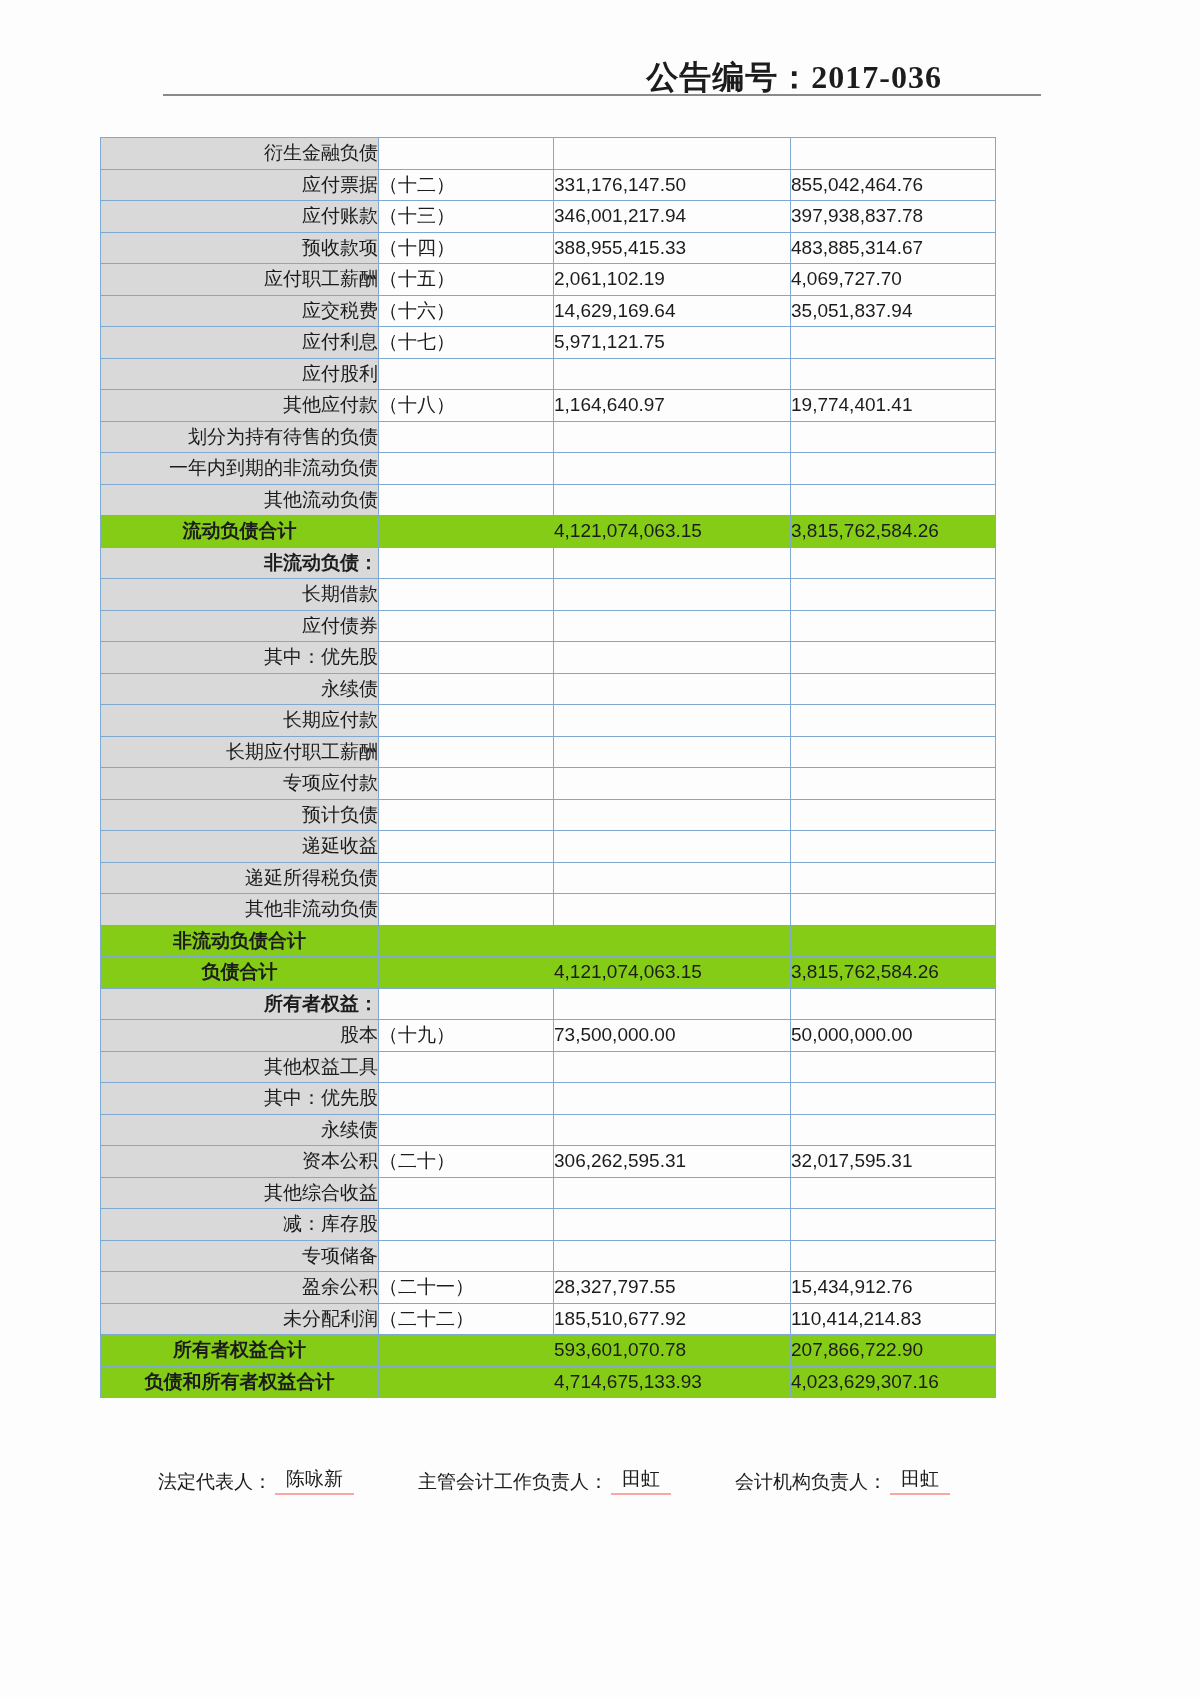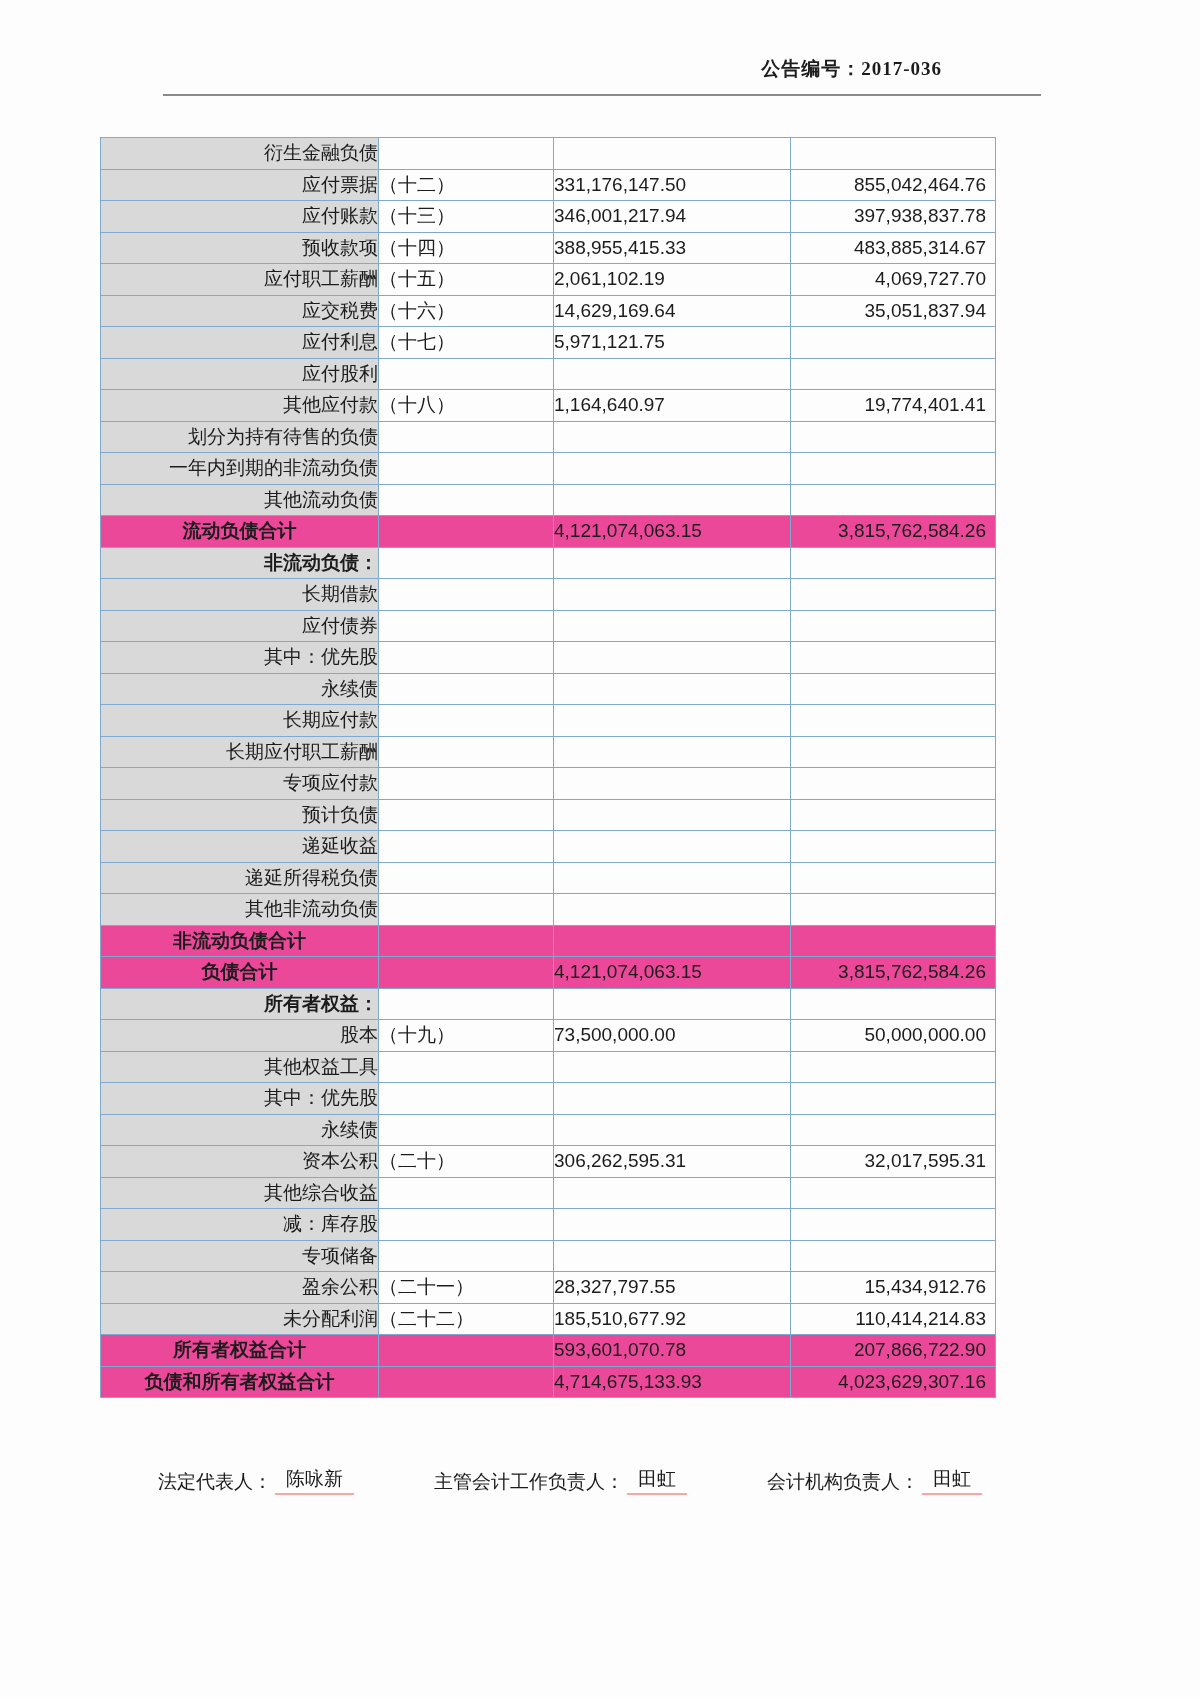--- a/index.html
+++ b/index.html
@@ -10,21 +10,21 @@
     height: 1697px;
     background: #fdfdfd;
     font-family: "Liberation Serif", "DejaVu Serif", serif;
     color: #1c1c1c;
     overflow: hidden;
   }
   .header-announcement {
     position: absolute;
     top: 56px;
     right: 258px;
-    font-size: 19px;
+    font-size: 32px;
     font-weight: bold;
     letter-spacing: 1px;
     white-space: nowrap;
   }
   .header-rule {
     position: absolute;
     top: 94px;
     left: 163px;
     width: 878px;
     height: 0;
@@ -43,32 +43,32 @@
     height: 31.5px;
     font-size: 19px;
     white-space: nowrap;
     overflow: hidden;
     vertical-align: middle;
   }
   .col-item    { width: 278px; background: #d9d9d9; padding-left: 11px; text-align: right; }
   .col-note    { width: 175px; font-size: 18px; }
   .col-current { width: 237px; text-align: left; padding-right: 9px;
                  font-family: "Liberation Sans", "DejaVu Sans", sans-serif; font-size: 17px; }
-  .col-prior   { width: 205px; text-align: right; padding-right: 9px;
+  .col-prior   { width: 205px; padding-right: 9px;
                  font-family: "Liberation Sans", "DejaVu Sans", sans-serif; font-size: 17px; }
-  tr.row-total td { background: #ec4899; }
+  tr.row-total td { background: #84cc16; }
   tr.row-total .col-item { text-align: center; padding-left: 0; font-weight: bold; }
   tr.row-section .col-item { font-weight: bold; }
   tr.indent .col-item { padding-left: 62px; }
   .footer {
     position: absolute;
     top: 1466px;
     left: 158px;
     display: flex;
-    gap: 80px;
+    gap: 64px;
     font-size: 19px;
     white-space: nowrap;
   }
   .sig-group { display: flex; align-items: flex-end; }
   .sig-name {
     display: inline-block;
     border-bottom: 2px solid #fca5a5;
     padding: 0 11px 1px 11px;
     margin-left: 3px;
     text-align: right;

